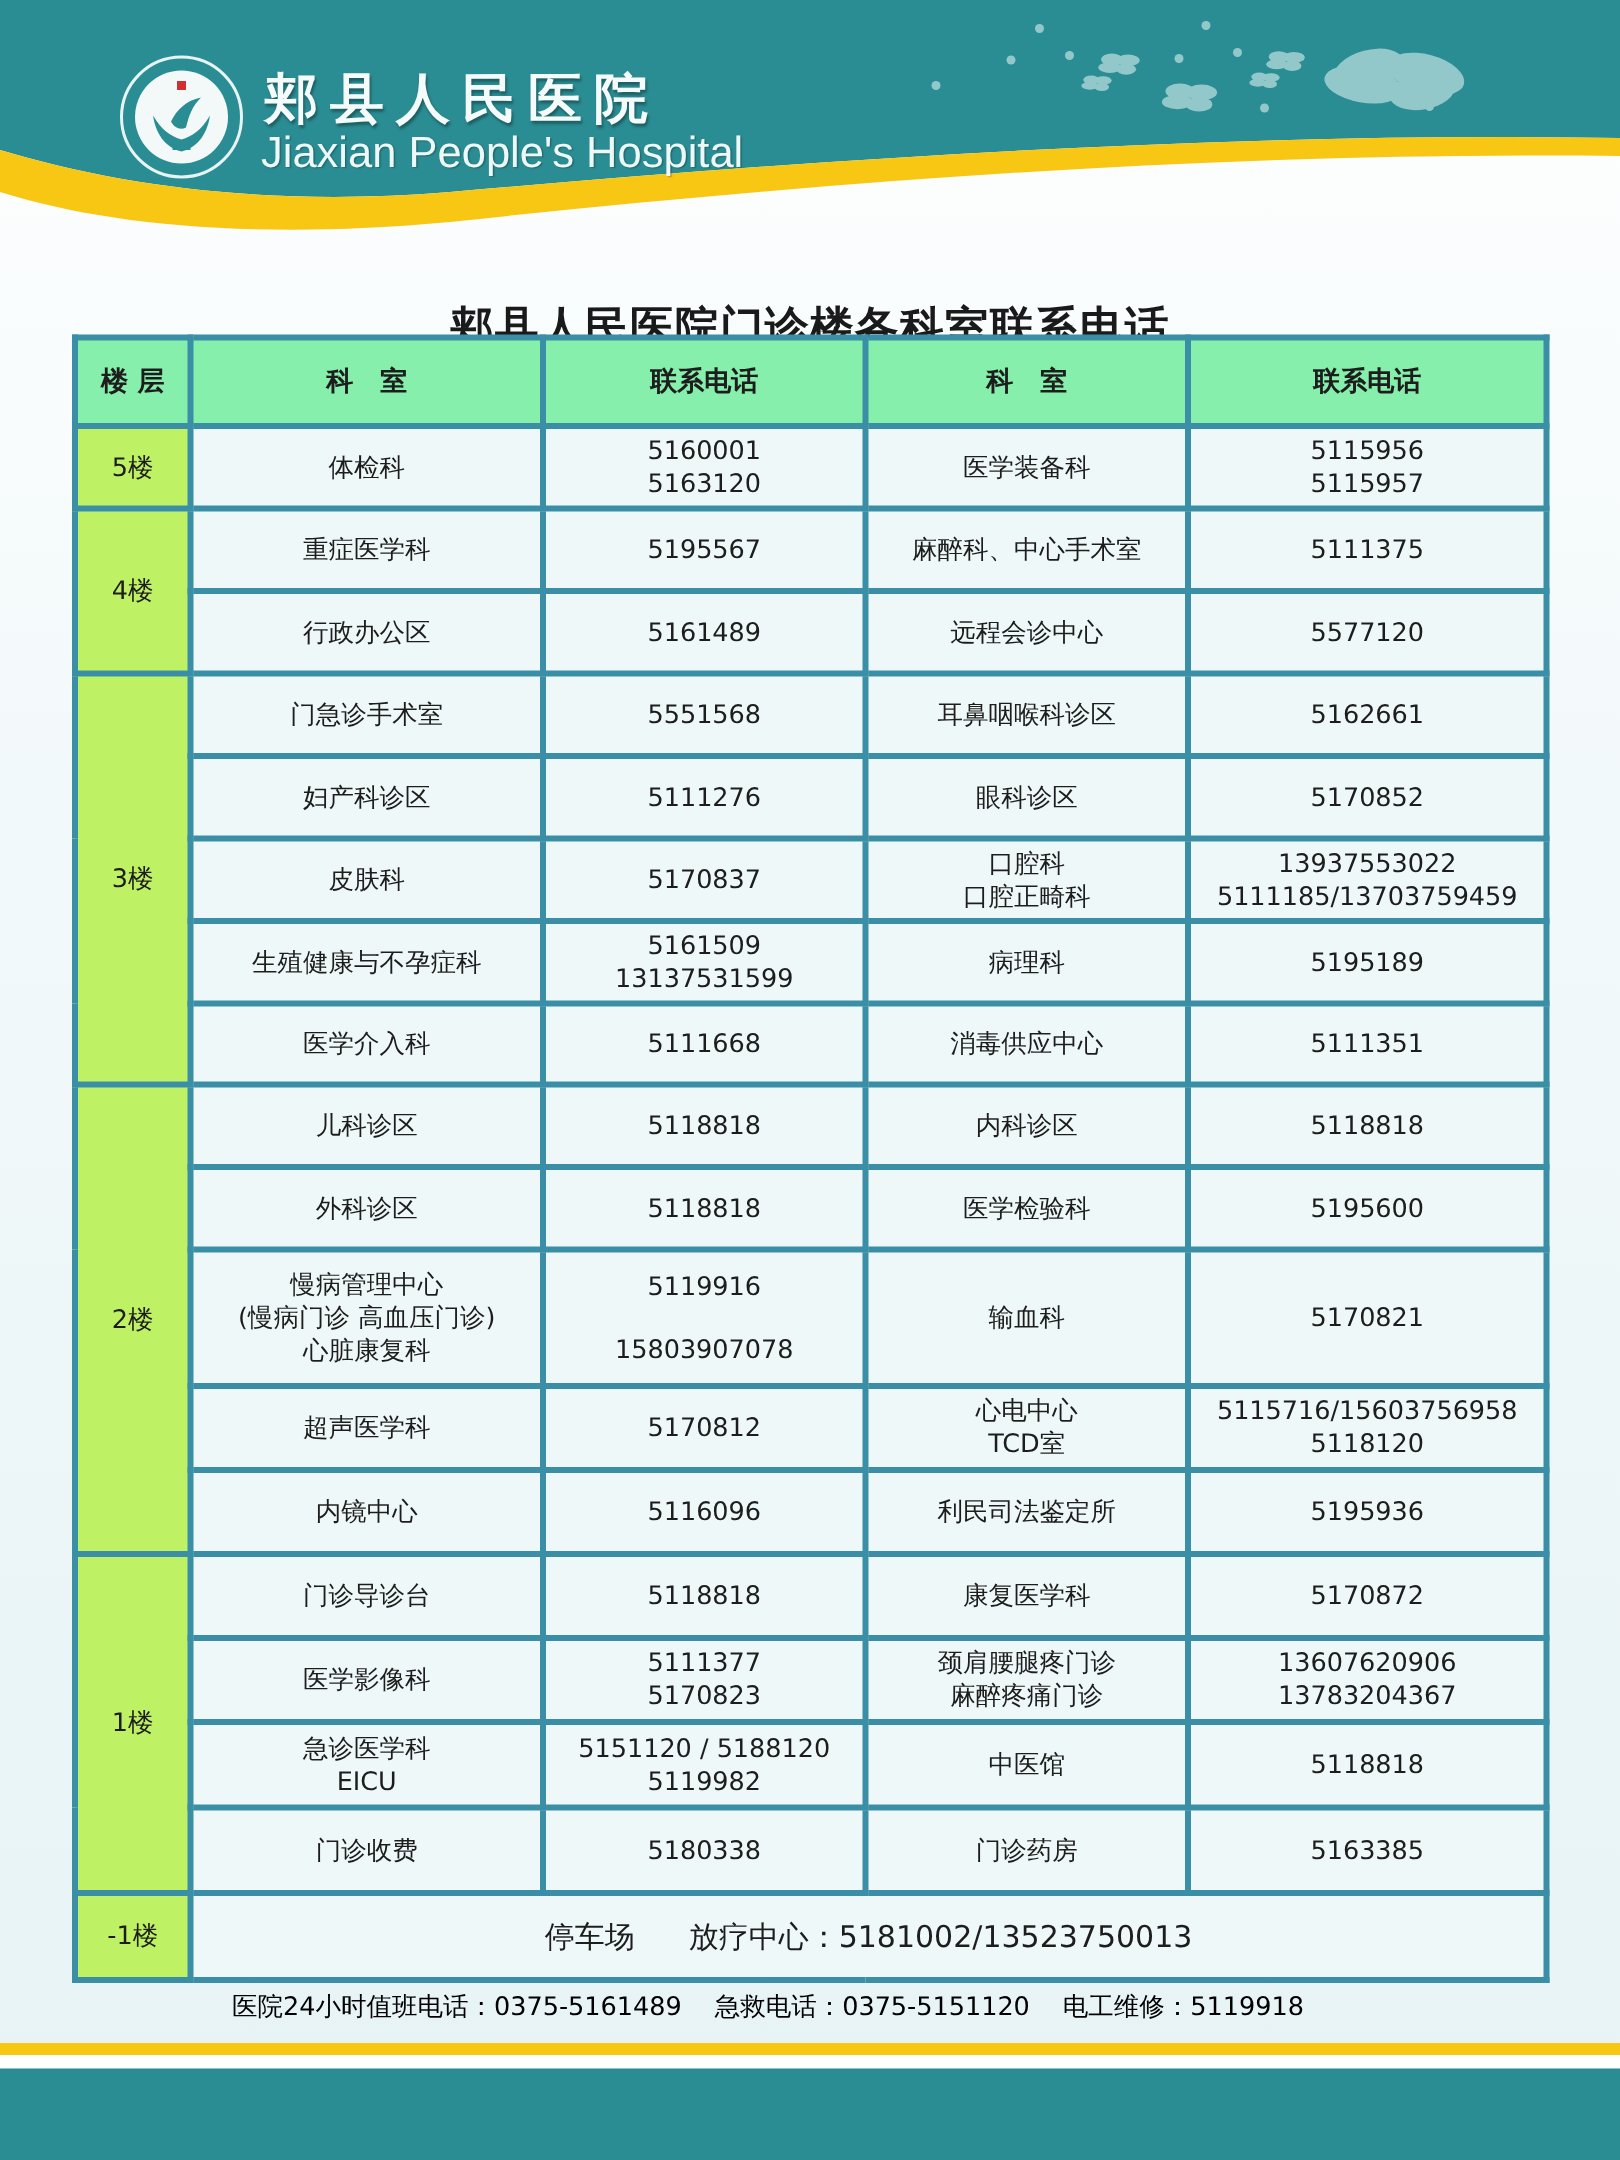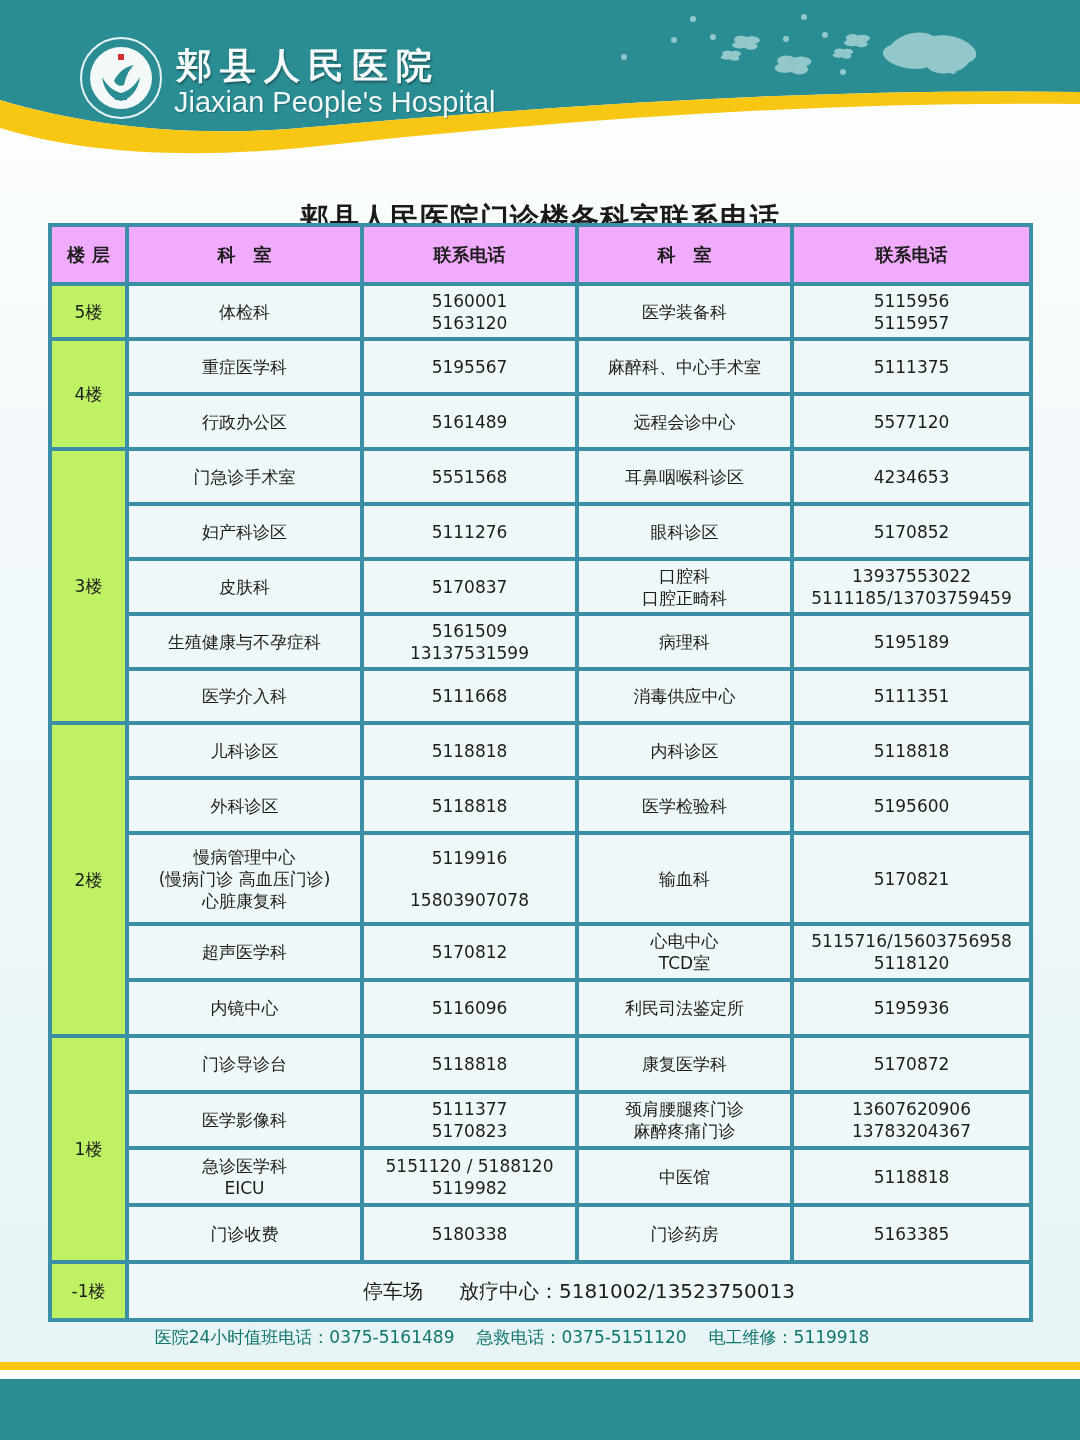--- a/index.html
+++ b/index.html
@@ -43,28 +43,28 @@
     border-collapse: collapse; table-layout: fixed;
     border: 4px solid #3a8fa6;
   }
   table.directory td, table.directory th {
     border: 4px solid #3a8fa6;
     text-align: center; vertical-align: middle;
     font-size: 17px; line-height: 22px; color: #1d1d1d;
     background: #eef8f9;
   }
   table.directory th {
-    height: 59px; font-weight: bold; font-size: 18px; background: #f0abfc;
+    height: 59px; font-weight: bold; font-size: 18px; background: #86efac;
   }
   table.directory td.floor { font-size: 17px; background: #bef264; }
   .line { display: block; }
   .gap { display: block; height: 20px; }
   .footer-note {
     position: absolute; left: 0; top: 1326px; width: 1024px; text-align: center;
-    font-size: 17px; color: #0f766e; word-spacing: 2px;
+    font-size: 17px; color: #000000; word-spacing: 2px;
   }
   .footer-note span { margin: 0 11px; }
   .bottom-band { position: absolute; left: 0; top: 1362px; width: 1080px; height: 78px; }
   .bottom-yellow { position: absolute; left: 0; top: 0; width: 1080px; height: 8px; background: #f7c714; }
   .bottom-white { position: absolute; left: 0; top: 8px; width: 1080px; height: 9px; background: #ffffff; }
   .bottom-teal { position: absolute; left: 0; top: 17px; width: 1080px; height: 61px; background: #2a8d93; }
 </style>
 </head>
 <body>
 
@@ -186,21 +186,21 @@
       <td>5161489</td>
       <td>远程会诊中心</td>
       <td>5577120</td>
     </tr>
 
     <tr style="height:55px">
       <td class="floor" rowspan="5">3楼</td>
       <td>门急诊手术室</td>
       <td>5551568</td>
       <td>耳鼻咽喉科诊区</td>
-      <td>4234653</td>
+      <td>5162661</td>
     </tr>
     <tr style="height:55px">
       <td>妇产科诊区</td>
       <td>5111276</td>
       <td>眼科诊区</td>
       <td>5170852</td>
     </tr>
     <tr style="height:55px">
       <td>皮肤科</td>
       <td>5170837</td>

